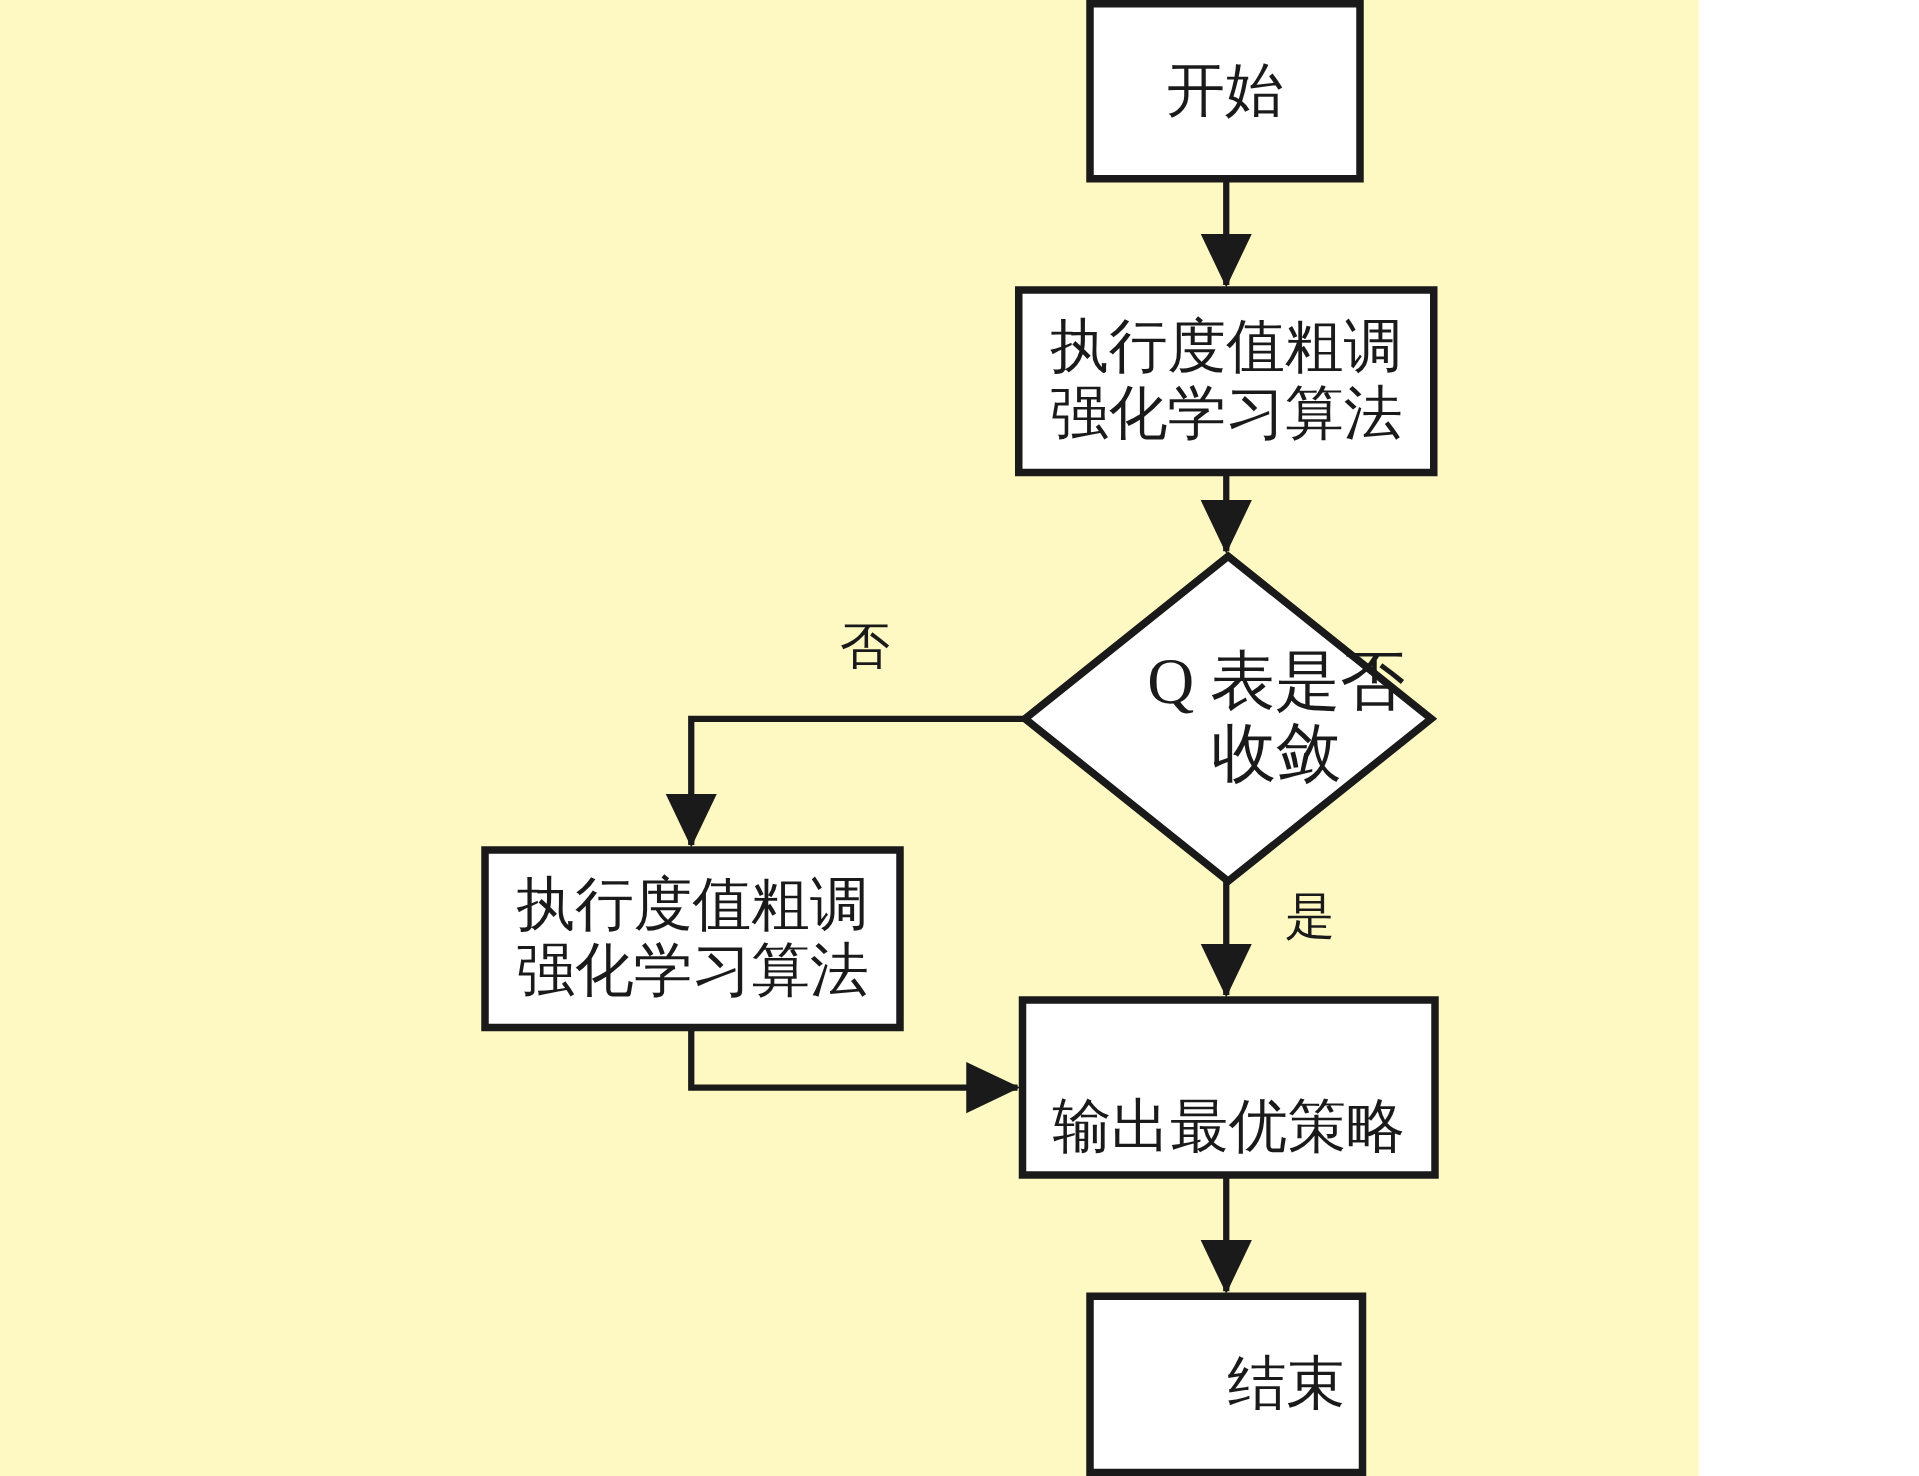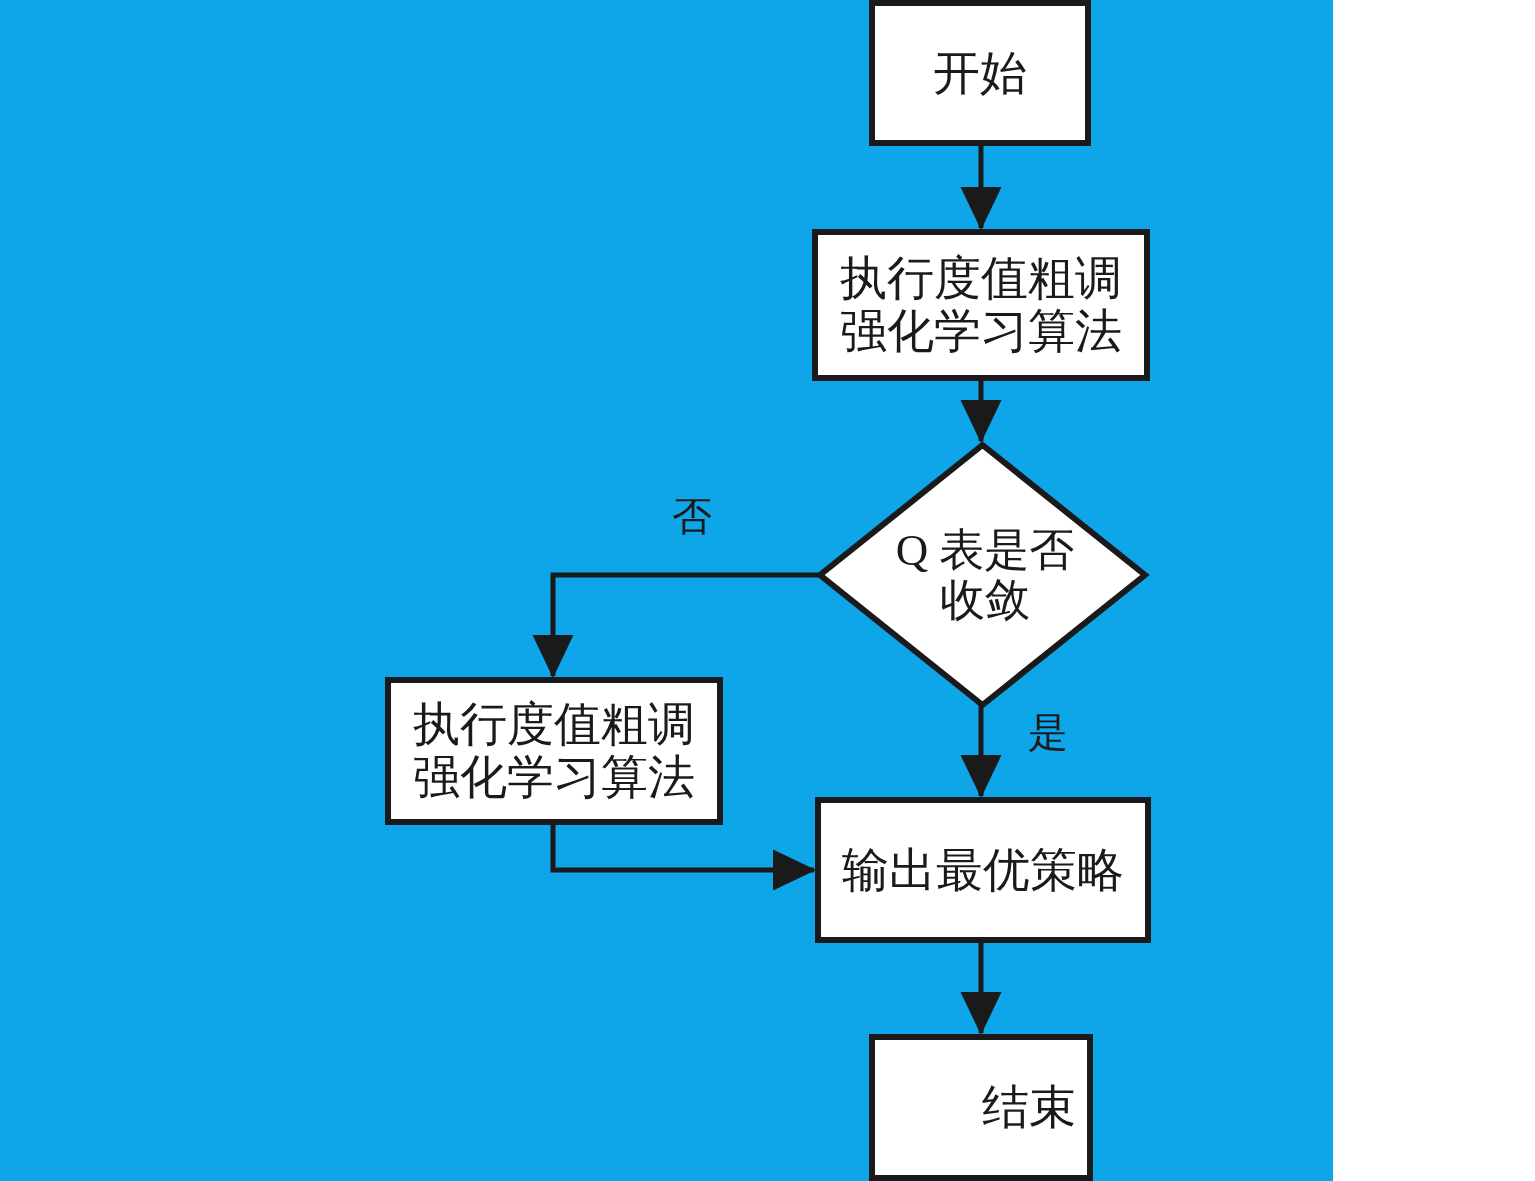--- a/index.html
+++ b/index.html
@@ -8,22 +8,23 @@
     padding: 0;
     background: #ffffff;
   }
   body {
     font-family: "Liberation Serif", "DejaVu Serif", serif;
   }
   #canvas {
     position: relative;
     width: 1333px;
     height: 1181px;
-    background: #0ea5e9;
+    background: #fef9c3;
     overflow: hidden;
+    padding-left: 26px;
   }
   #flow-svg {
     position: absolute;
     left: 0;
     top: 0;
     width: 1535px;
     height: 1181px;
   }
   .node-label {
     position: absolute;
@@ -41,23 +42,23 @@
     position: absolute;
     color: #1a1a1a;
     font-size: 40px;
     line-height: 1;
     font-family: "Liberation Serif", "DejaVu Serif", serif;
   }
 
   
   #label-start      { left: 872px;  top: 3px;    width: 216px; height: 140px; font-size: 47px; }
   #label-coarse-1   { left: 815px;  top: 232px;  width: 332px; height: 146px; font-size: 47px; }
-  #label-decision   { left: 840px;  top: 500px;  width: 290px; height: 150px; font-size: 45px; }
+  #label-decision   { left: 876px;  top: 500px;  width: 290px; height: 150px; font-size: 52px; }
   #label-coarse-2   { left: 388px;  top: 680px;  width: 332px; height: 142px; font-size: 47px; }
-  #label-output     { left: 818px;  top: 800px;  width: 330px; height: 140px; font-size: 47px; }
+  #label-output     { left: 818px;  top: 832px;  width: 330px; height: 140px; font-size: 47px; }
   #label-end        { left: 920px;  top: 1037px; width: 218px; height: 141px; font-size: 47px; }
 
   
   #label-edge-no    { left: 672px;  top: 497px; }
   #label-edge-yes   { left: 1028px; top: 713px; }
 </style>
 </head>
 <body>
 
 <div id="canvas">

